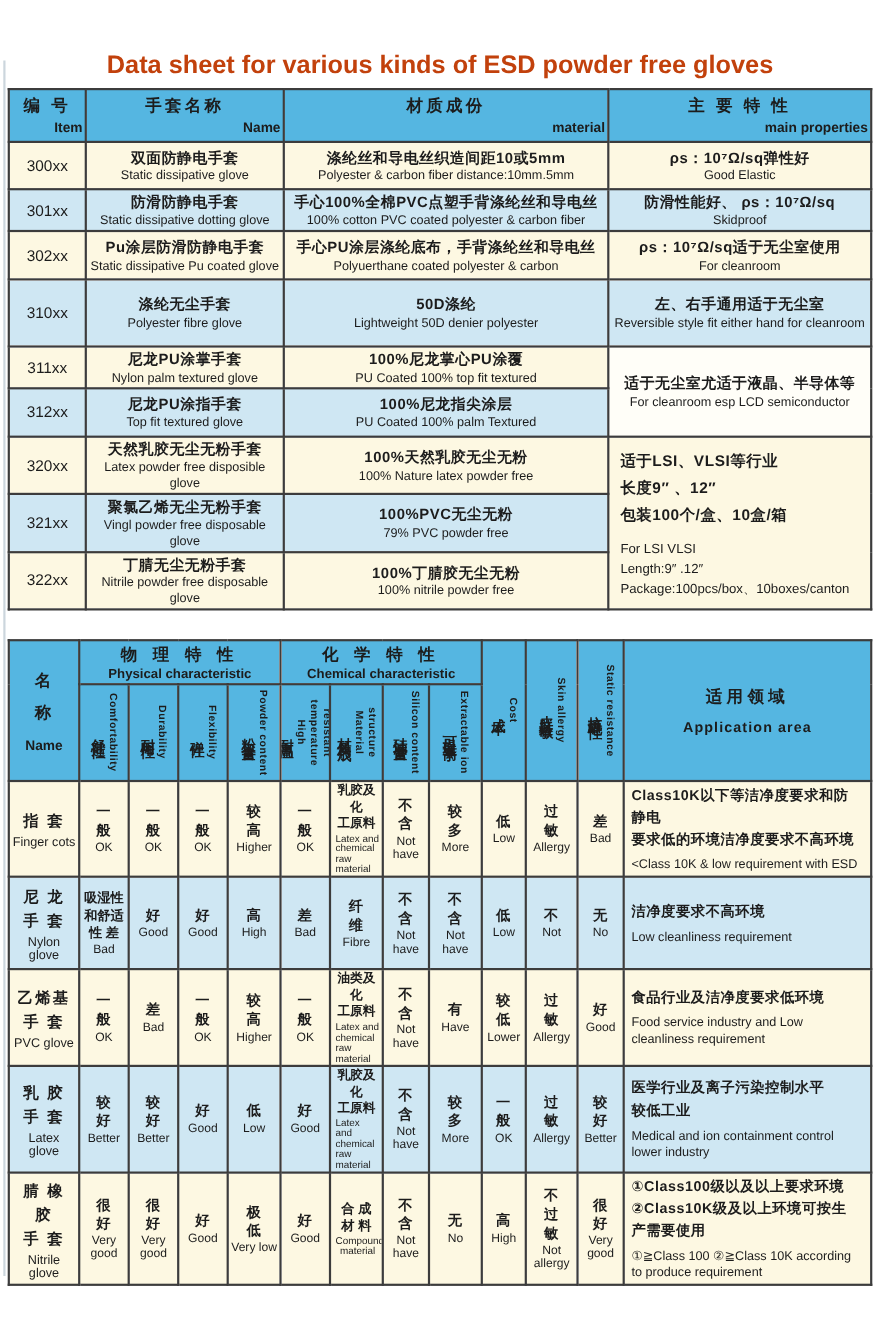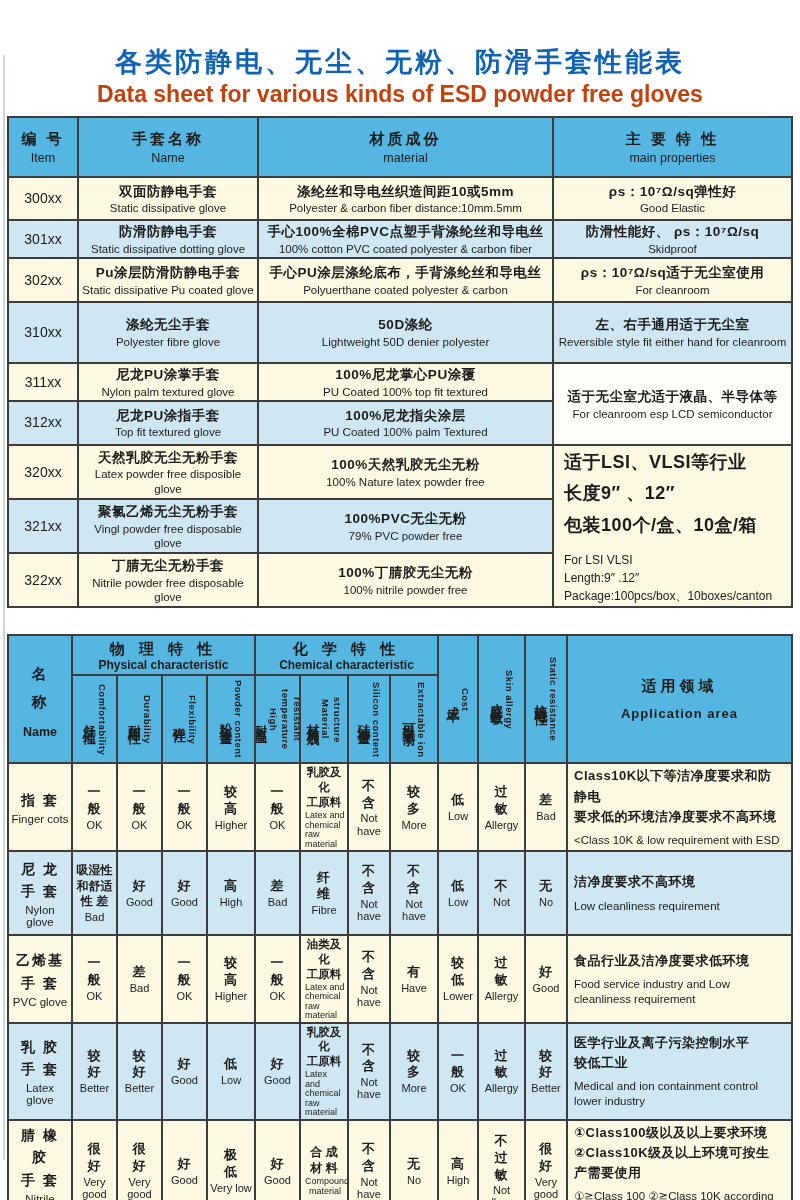--- a/index.html
+++ b/index.html
@@ -17,26 +17,26 @@
   table{border-collapse:collapse;table-layout:fixed;margin:0 auto;width:784px;}
   td,th{border:2px solid #3c3c3c;padding:1px 2px;text-align:center;vertical-align:middle;overflow:hidden;}
   .hdr{background:#55b6e1;}
   .y{background:#fdf8e2;}
   .b{background:#cfe7f3;}
   .w{background:#fffef8;margin-top:44px;}
   .pre{white-space:pre-line;}
   
   .t1{margin-top:8px;}
   .t1 th .hcn{font-size:15px;font-weight:bold;letter-spacing:3px;line-height:1.5;}
-  .t1 th .hen{font-size:12.5px;font-weight:normal;line-height:1.2;}
+  .t1 th .hen{font-size:12.5px;font-weight:bold;line-height:1.2;text-align:right;}
   .t1 .item{font-size:14px;line-height:1.2;}
   .t1 .cn{font-size:13.5px;font-weight:bold;line-height:1.45;letter-spacing:0.5px;}
   .t1 .en{font-size:11.5px;line-height:1.25;}
   .t1 .prop-left{text-align:left;padding-left:10px;}
-  .t1 .prop-left .cn{line-height:1.75;font-size:18px;}
+  .t1 .prop-left .cn{line-height:1.75;font-size:14px;}
   .t1 .prop-left .en{text-align:left;font-size:12px;line-height:1.5;margin-top:10px;}
   
   .t2{margin-top:26px;}
   .t2 th{padding:0;}
   .grp-cn{font-size:15px;font-weight:bold;letter-spacing:5px;line-height:1.4;}
   .grp-en{font-size:12px;font-weight:bold;line-height:1.1;}
   .namehdr-cn{font-size:15px;font-weight:bold;letter-spacing:2px;white-space:pre-line;line-height:1.9;}
   .namehdr-en{font-size:12.5px;margin-top:8px;}
   .apphdr-cn{font-size:15px;font-weight:bold;letter-spacing:4px;}
   .apphdr-en{font-size:13px;margin-top:10px;letter-spacing:1px;}
@@ -52,33 +52,32 @@
   .app{text-align:left;padding:2px 6px;}
   .app .acn{font-size:13px;font-weight:bold;white-space:pre-line;line-height:1.55;letter-spacing:0.5px;}
   .app .aen{font-size:11.5px;white-space:pre-line;line-height:1.3;margin-top:6px;}
 </style>
 </head>
 <body>
 
 <div class="scan-strip"></div>
 
 <div class="title-block">
-  <div class="title-cn">各类防静电、无尘、无粉、防滑手套性能表</div>
   <div class="title-en">Data sheet for various kinds of ESD powder free gloves</div>
 </div>
 
 <table class="t1">
   <colgroup>
       <col style="width:70px">
       <col style="width:180px">
       <col style="width:295px">
       <col style="width:239px">
     </colgroup>
   <tbody>
-      <tr class="hdr" style="height:60px">
+      <tr class="hdr" style="height:48px">
     <th>
           <div class="hcn">编 号</div>
           <div class="hen">Item</div>
         </th>
     <th>
           <div class="hcn">手套名称</div>
           <div class="hen">Name</div>
         </th>
     <th>
           <div class="hcn">材质成份</div>

